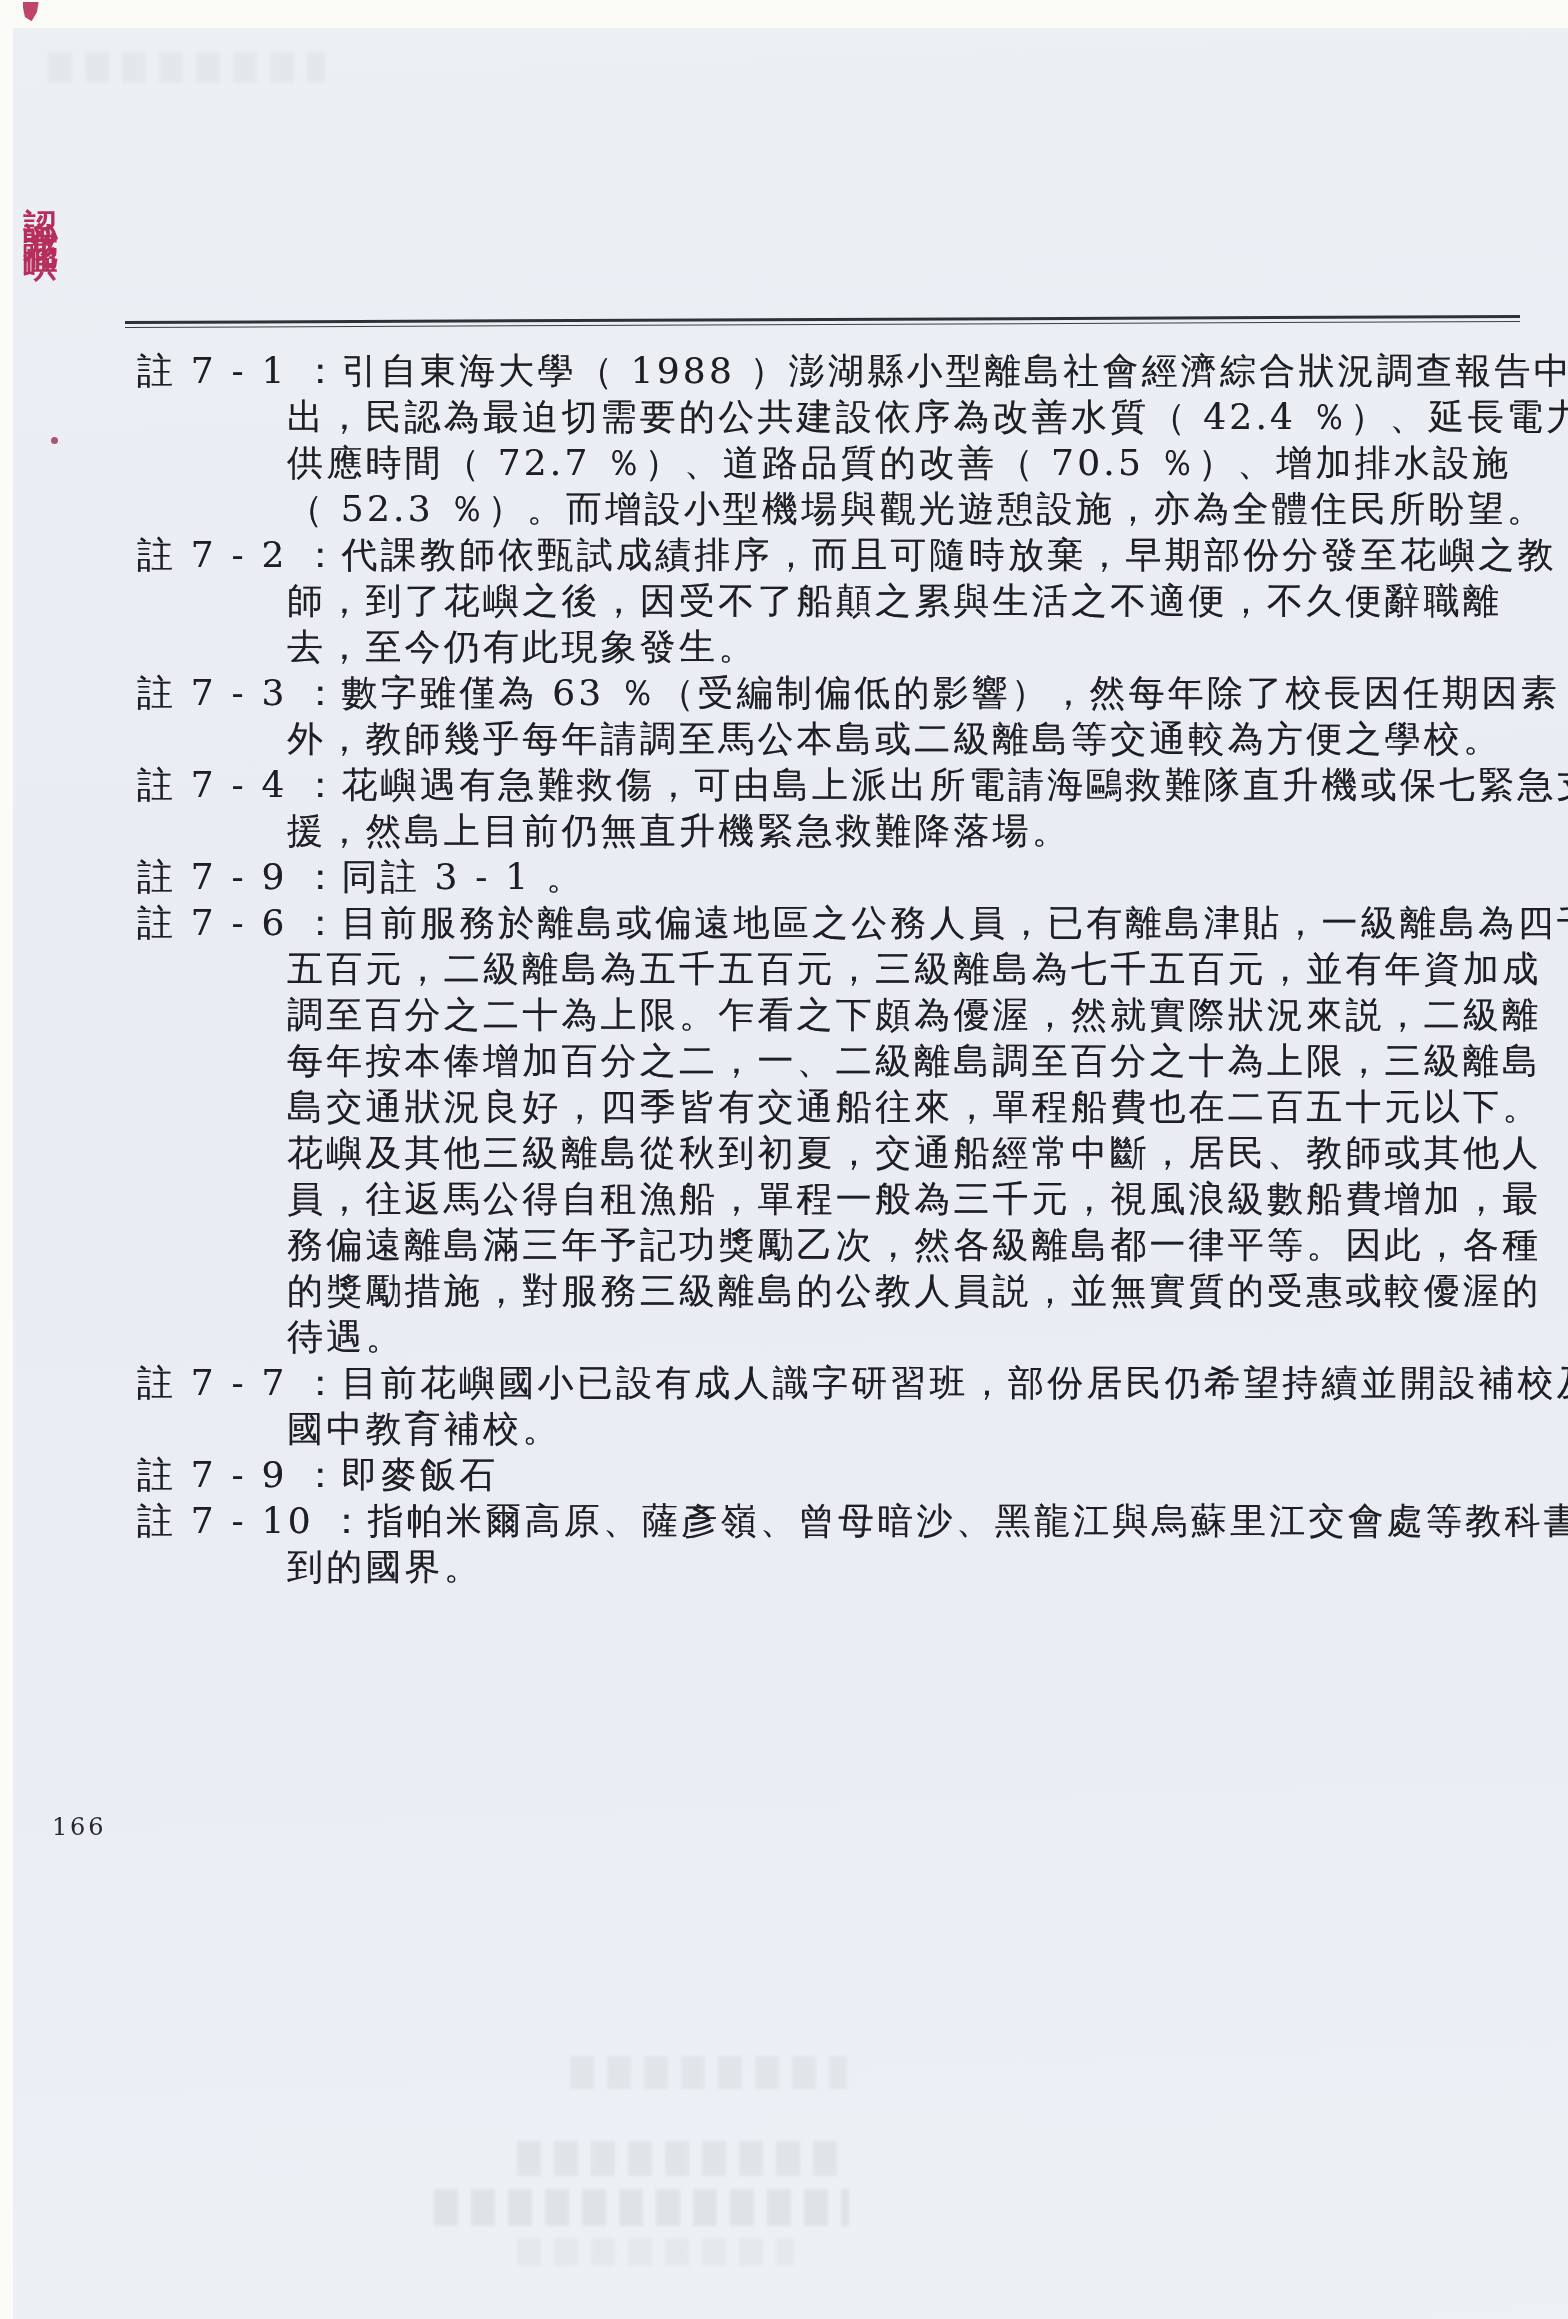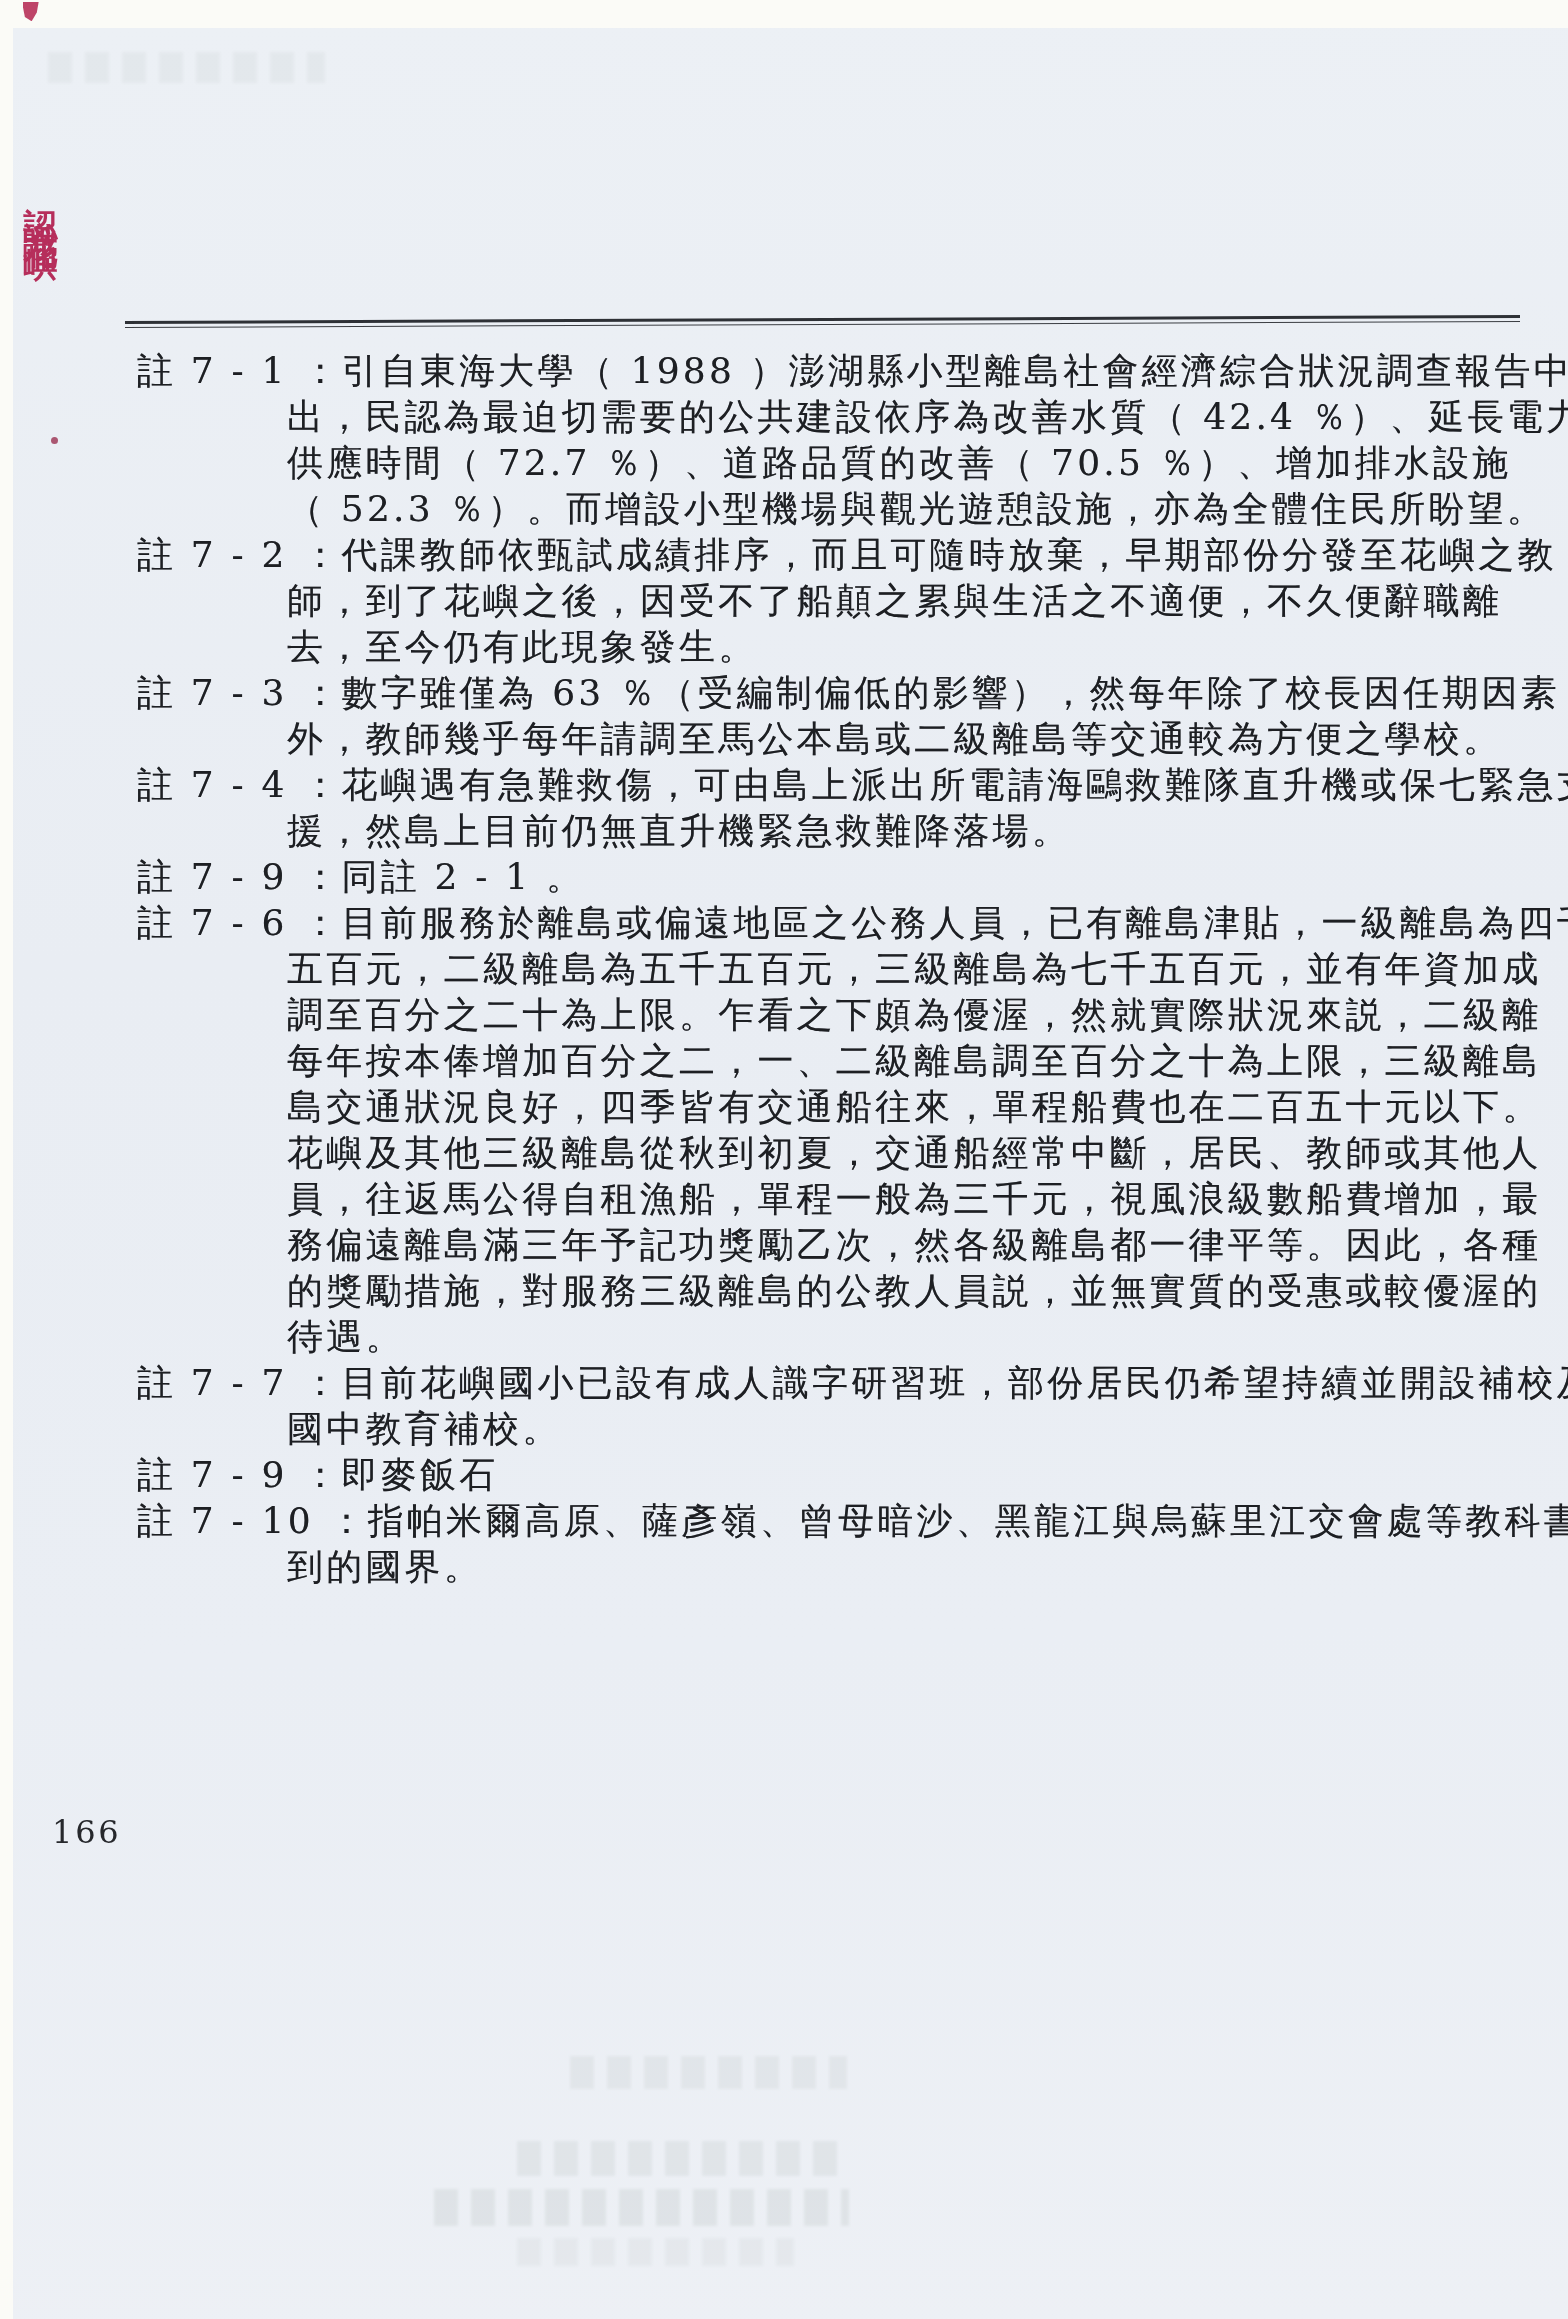--- a/index.html
+++ b/index.html
@@ -45,21 +45,21 @@
     font-size:36px; line-height:46px; letter-spacing:3.2px;
     color:#1d1f23;
     text-shadow:0 0 0.6px rgba(30,32,38,.55);
   }
   .note-line { white-space:nowrap; }
   .note-line.cont { padding-left:150px; }
   .note-label { display:inline-block; min-width:172px; }
   
   .page-number {
     position:absolute; left:52px; top:1813px;
-    font-size:32px; letter-spacing:2.8px; color:#26282c;
+    font-size:24px; letter-spacing:2.8px; color:#26282c;
   }
   
   .ghost {
     position:absolute; opacity:.055; filter:blur(1.8px);
     background:repeating-linear-gradient(90deg,#5d6e62 0 24px,transparent 24px 37px);
   }
   .ghost.g1 { left:48px;  top:52px;   width:277px; height:31px; }
   .ghost.g2 { left:570px; top:2056px; width:277px; height:33px; opacity:.07; }
   .ghost.g3 { left:517px; top:2141px; width:332px; height:35px; opacity:.08; }
   .ghost.g4 { left:434px; top:2189px; width:415px; height:37px; opacity:.09; }
@@ -100,21 +100,21 @@
     </div>
     <div class="note">
       <div class="note-line first"><span class="note-label">註 7 - 3 ：</span><span>數字雖僅為 63 ％（受編制偏低的影響），然每年除了校長因任期因素</span></div>
       <div class="note-line cont">外，教師幾乎每年請調至馬公本島或二級離島等交通較為方便之學校。</div>
     </div>
     <div class="note">
       <div class="note-line first"><span class="note-label">註 7 - 4 ：</span><span>花嶼遇有急難救傷，可由島上派出所電請海鷗救難隊直升機或保七緊急支</span></div>
       <div class="note-line cont">援，然島上目前仍無直升機緊急救難降落場。</div>
     </div>
     <div class="note">
-      <div class="note-line first"><span class="note-label">註 7 - 9 ：</span><span>同註 2 - 1 。</span></div>
+      <div class="note-line first"><span class="note-label">註 7 - 9 ：</span><span>同註 3 - 1 。</span></div>
     </div>
     <div class="note">
       <div class="note-line first"><span class="note-label">註 7 - 6 ：</span><span>目前服務於離島或偏遠地區之公務人員，已有離島津貼，一級離島為四千</span></div>
       <div class="note-line cont">五百元，二級離島為五千五百元，三級離島為七千五百元，並有年資加成</div>
       <div class="note-line cont">調至百分之二十為上限。乍看之下頗為優渥，然就實際狀況來説，二級離</div>
       <div class="note-line cont">每年按本俸增加百分之二，一、二級離島調至百分之十為上限，三級離島</div>
       <div class="note-line cont">島交通狀況良好，四季皆有交通船往來，單程船費也在二百五十元以下。</div>
       <div class="note-line cont">花嶼及其他三級離島從秋到初夏，交通船經常中斷，居民、教師或其他人</div>
       <div class="note-line cont">員，往返馬公得自租漁船，單程一般為三千元，視風浪級數船費增加，最</div>
       <div class="note-line cont">務偏遠離島滿三年予記功獎勵乙次，然各級離島都一律平等。因此，各種</div>

